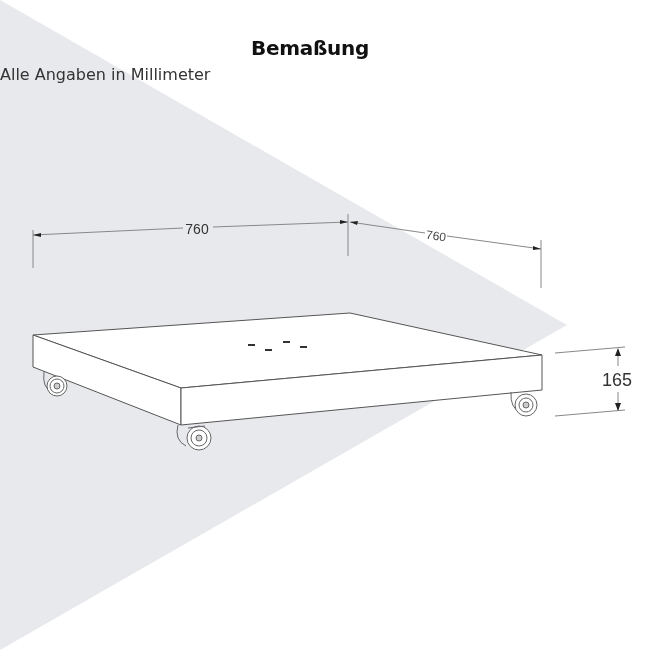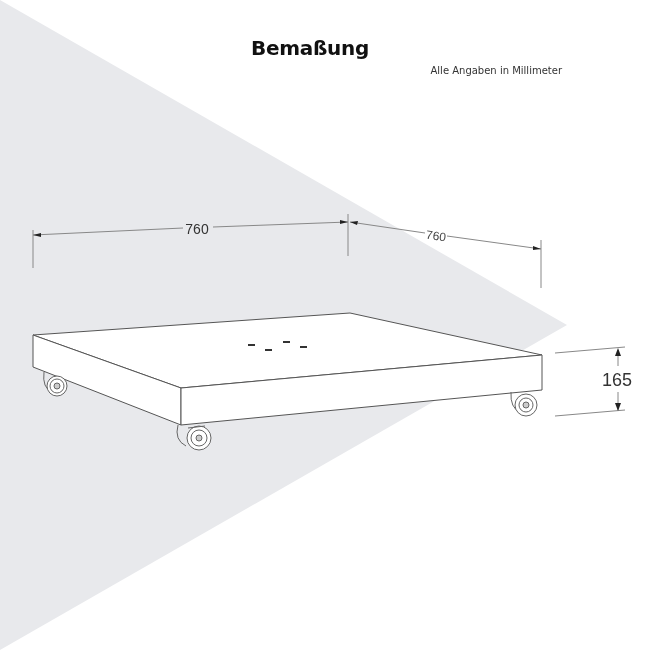--- a/index.html
+++ b/index.html
@@ -1,19 +1,19 @@
 <!DOCTYPE html>
 <html><head>
 <meta charset="utf-8">
 <style>
   html, body { margin: 0; padding: 0; }
   body { width: 650px; height: 650px; background: #ffffff; position: relative; overflow: hidden; font-family: "Liberation Sans", sans-serif; }
   #stage { position: absolute; left: 0; top: 0; width: 650px; height: 650px; }
   .title { position: absolute; left: 0; width: 620px; top: 36px; text-align: center; font-size: 20px; font-weight: bold; color: #111111; font-family: "DejaVu Sans", sans-serif; letter-spacing: -0.3px; }
-  .subtitle { position: absolute; left: 0; width: 562px; top: 65px; text-align: right; font-size: 10px; color: #333333; font-family: "DejaVu Sans", sans-serif; }
+  .subtitle { position: absolute; left: 0; width: 562px; top: 65px; text-align: left; font-size: 16px; color: #333333; font-family: "DejaVu Sans", sans-serif; }
   svg text { font-family: "Liberation Sans", sans-serif; }
 </style>
 </head>
 <body>
 
 <div id="stage">
   <svg width="650" height="650" viewBox="0 0 650 650">
 
     <polygon points="0,0 567,325 0,650" fill="#e8e9ec"></polygon>
 

